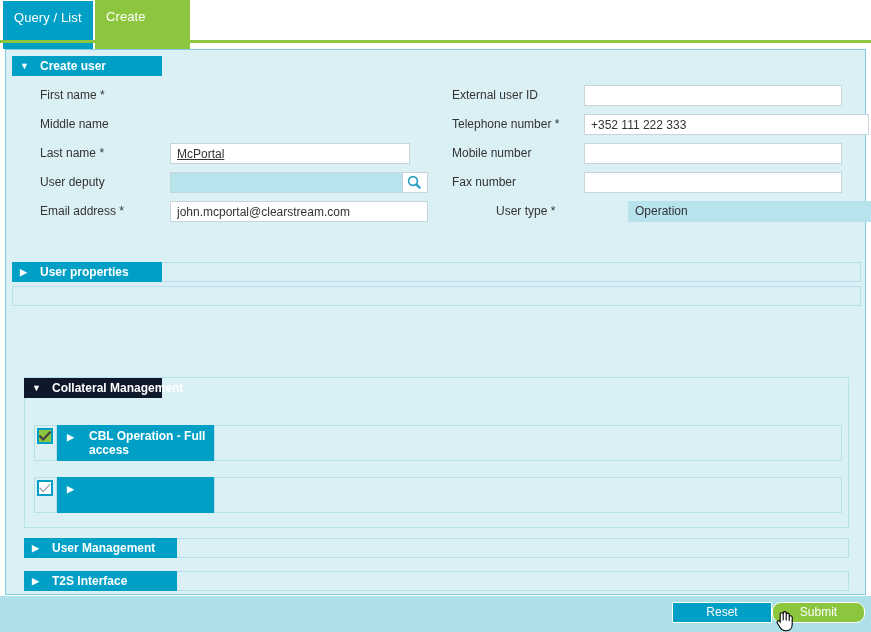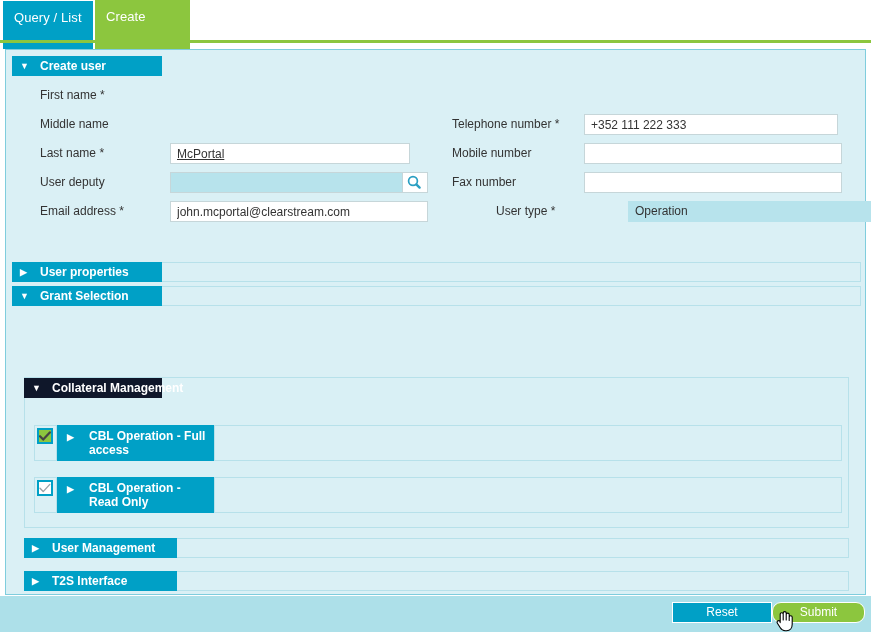--- a/index.html
+++ b/index.html
@@ -323,24 +323,28 @@
           <line x1="13.3" y1="11.4" x2="16.6" y2="14.6" stroke="#2a9fc2" stroke-width="2.4" stroke-linecap="round"></line>
         </svg>
       </div>
     </div>
 
     <div class="field" style="left:28px; top:125px; width:390px;">
       <span class="field-label"><span>Email address</span> *</span>
       <input class="field-input" style="left: 130px; width: 258px;" value="john.mcportal@clearstream.com">
     </div>
 
+    <div class="field" style="left:440px; top:9px; width:390px;">
+      <span class="field-label">External user ID</span>
+      <input class="field-input" style="left: 132px; width: 258px;" value="">
+    </div>
 
     <div class="field" style="left:440px; top:38px; width:390px;">
       <span class="field-label"><span>Telephone number</span> *</span>
-      <input class="field-input" style="left: 132px; width: 254px;" value="+352 111 222 333">
+      <input class="field-input" style="left: 132px; width: 285px;" value="+352 111 222 333">
     </div>
 
     <div class="field" style="left:440px; top:67px; width:390px;">
       <span class="field-label">Mobile number</span>
       <input class="field-input" style="left: 132px; width: 258px;" value="">
     </div>
 
     <div class="field" style="left:440px; top:96px; width:390px;">
       <span class="field-label">Fax number</span>
       <input class="field-input" style="left: 132px; width: 258px;" value="">
@@ -351,23 +355,20 @@
       <div class="field-input readonly-blue" style="left:132px; width:258px;">Operation</div>
     </div>
   </div>
 
   <div class="row-strip strip-userprops"></div>
   <div class="sect-header hdr-userprops">
     <span class="tri">▶</span><span class="lbl">User properties</span>
   </div>
 
   <div class="row-strip strip-grantsel"></div>
-  <div class="sect-header hdr-grantsel">
-    <span class="tri">▼</span><span class="lbl">Grant Selection</span>
-  </div>
 
   <div class="grant-area">
 
     <div class="cm-box"></div>
     <div class="sect-header hdr-collateral">
       <span class="tri">▼</span><span class="lbl">Collateral Management</span>
     </div>
 
     <div class="grant-row grant-row-1">
       <div class="grant-check">
@@ -387,21 +388,20 @@
     <div class="grant-row grant-row-2">
       <div class="grant-check">
         <div class="cbox off">
           <svg width="12" height="11" viewBox="0 0 12 11">
             <path d="M1 5.2 L4.2 8.6 L10.8 1.4" fill="none" stroke="#9aa3a8" stroke-width="1.4" stroke-linecap="round" stroke-linejoin="round"></path>
           </svg>
         </div>
       </div>
       <div class="grant-label">
         <span class="gtri">▶</span>
-        <span class="gtxt">CBL Operation - Read Only</span>
       </div>
       <div class="grant-rest"></div>
     </div>
 
     <div class="row-strip strip-usermgmt"></div>
     <div class="sect-header hdr-usermgmt">
       <span class="tri">▶</span><span class="lbl">User Management</span>
     </div>
 
     <div class="row-strip strip-t2s"></div>

